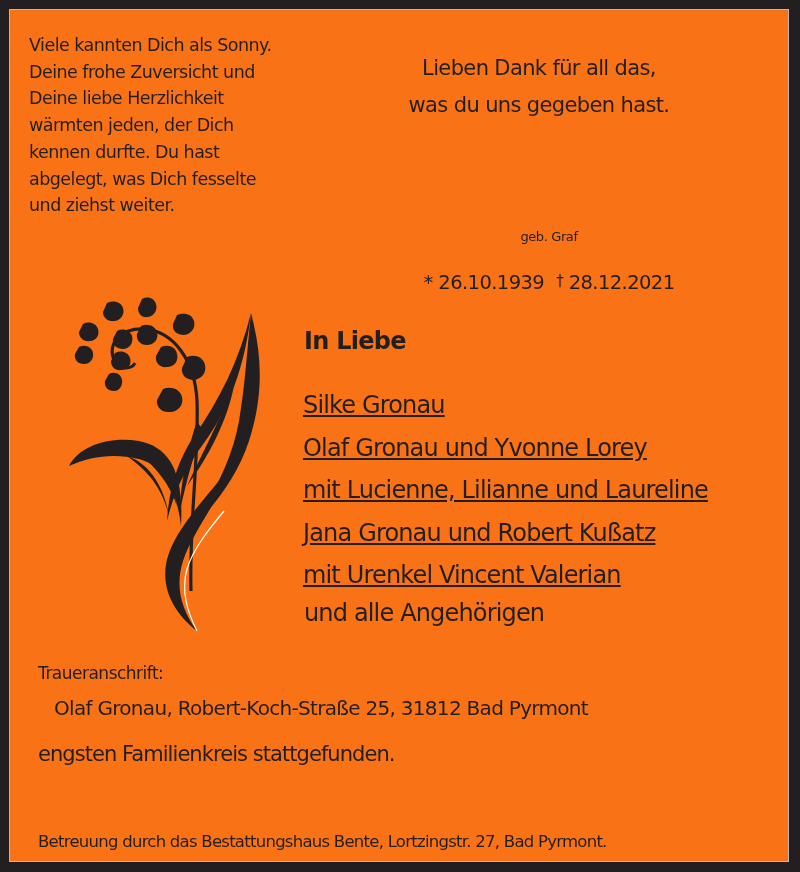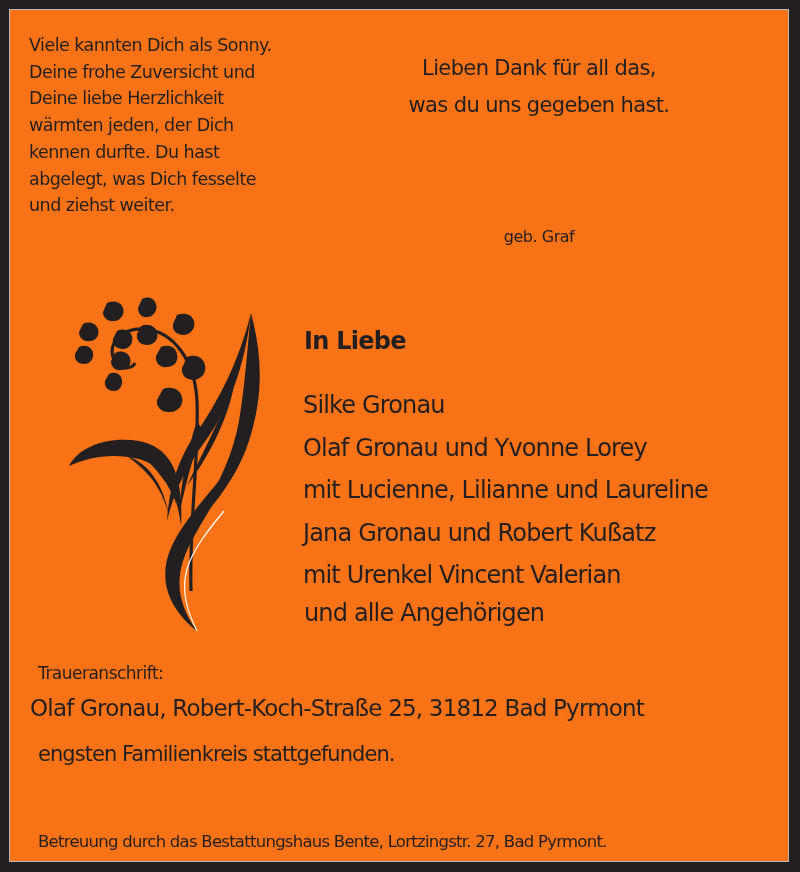--- a/index.html
+++ b/index.html
@@ -46,25 +46,25 @@
     .name {
       left: 300px;
       top: 148px;
       width: 460px;
       text-align: center;
       font-size: 47px;
       line-height: 56px;
       letter-spacing: -0.04em;
     }
     .maiden {
-      left: 370px;
+      left: 380px;
       top: 215px;
       width: 320px;
       text-align: center;
-      font-size: 16px;
+      font-size: 13px;
       line-height: 26px;
       letter-spacing: -0.03em;
     }
     .dates {
       left: 360px;
       top: 258px;
       width: 360px;
       text-align: center;
       font-size: 19.5px;
       line-height: 28px;
@@ -80,39 +80,39 @@
       letter-spacing: -0.03em;
       font-weight: bold;
     }
     .family {
       left: 294px;
       top: 375px;
       font-size: 24px;
       line-height: 42.5px;
       letter-spacing: -0.035em;
     }
-    .family div { white-space: nowrap; }
+    .family div { white-space: nowrap; text-decoration: underline; }
     .relatives {
       left: 295px;
       top: 583px;
       font-size: 24px;
       line-height: 42px;
       letter-spacing: -0.035em;
     }
     .addr-label {
       left: 29px;
       top: 652px;
       font-size: 17px;
       line-height: 24px;
       letter-spacing: -0.03em;
     }
     .addr {
-      left: 21px;
+      left: 45px;
       top: 686px;
-      font-size: 23px;
+      font-size: 20px;
       line-height: 26px;
       letter-spacing: -0.035em;
     }
     .ceremony {
       left: 29px;
       top: 724px;
       font-size: 21px;
       line-height: 43px;
       letter-spacing: -0.045em;
     }
@@ -147,20 +147,25 @@
     <div>und ziehst weiter.</div>
   </div>
 
   <div class="t thanks">
     <div>Lieben Dank für all das,</div>
     <div>was du uns gegeben hast.</div>
   </div>
 
   <div class="t maiden">geb. Graf</div>
 
+  <div class="t dates">
+    <span>*</span>
+    <span>26.10.1939</span><span class="sep"></span><span class="cross">†</span>
+    <span>28.12.2021</span>
+  </div>
 
   <svg class="flower" viewBox="0 0 210 345" xmlns="http://www.w3.org/2000/svg">
     <g fill="#231f20">
 
       <path d="M122,300 C120,230 130,170 128,110 C126,70 105,40 75,38 C52,37 40,52 44,66 C48,78 62,80 66,72" fill="none" stroke="#231f20" stroke-width="3.2"></path>
 
       <path d="M38,12 c7,-3 14,-1 16,5 c2,6 -2,12 -8,13 c-7,1 -12,-3 -12,-9 z M34,13 l4,-1 M52,13 l4,-2"></path>
       <path d="M73,8 c6,-3 12,-1 14,5 c2,6 -2,12 -8,13 c-6,1 -10,-3 -10,-9 z M72,6 l3,-4"></path>
       <path d="M14,33 c6,-3 13,-1 15,5 c2,6 -2,12 -8,12 c-6,1 -11,-3 -11,-9 z"></path>
       <path d="M48,40 c6,-3 13,-1 15,5 c2,7 -3,13 -9,13 c-6,0 -11,-4 -10,-10 z"></path>

